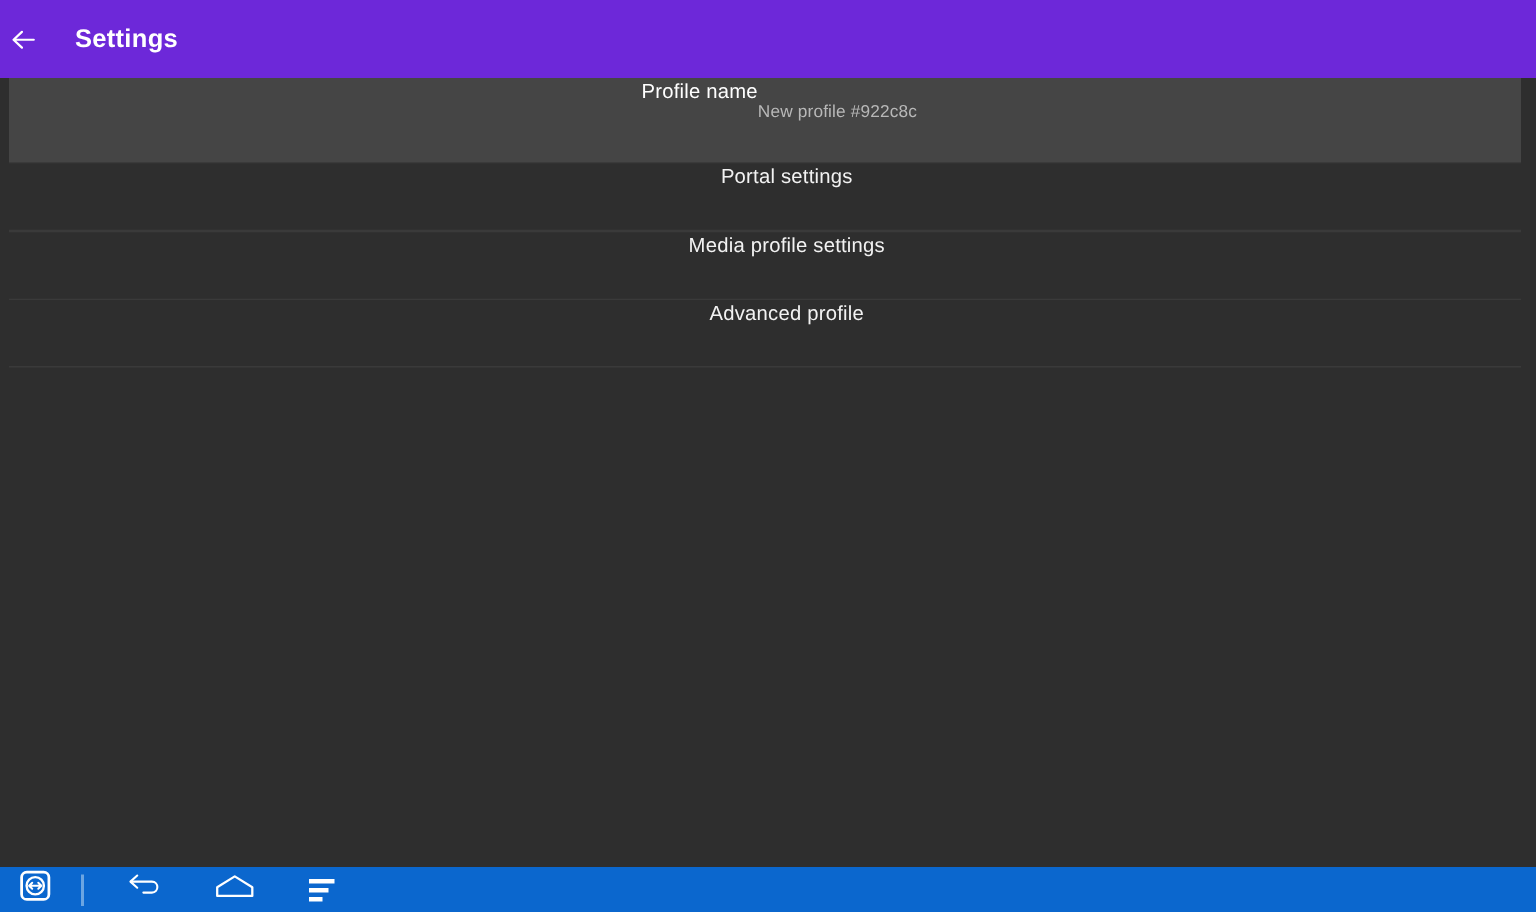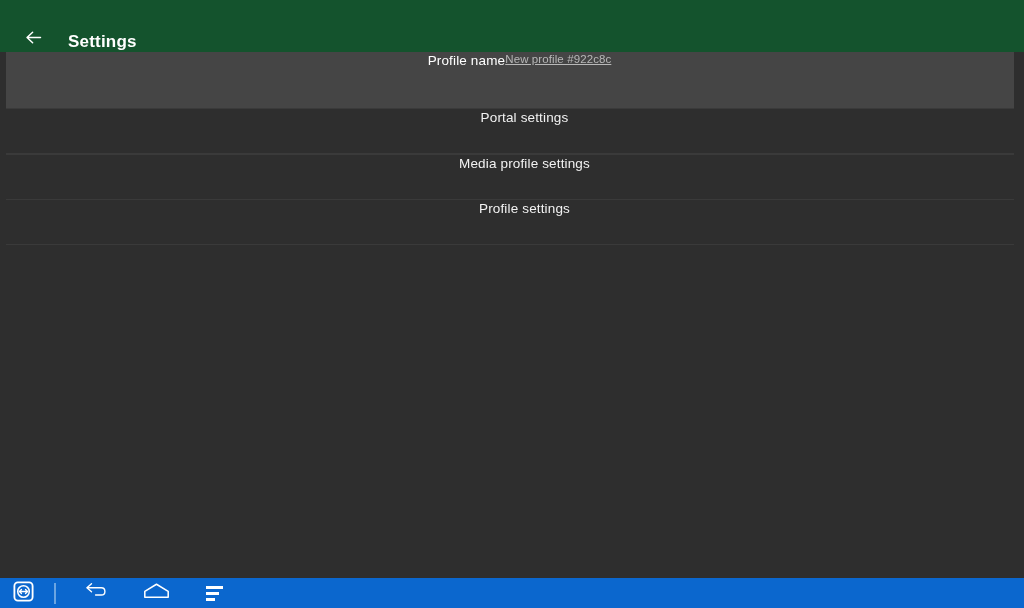--- a/index.html
+++ b/index.html
@@ -22,24 +22,23 @@
     background: #2e2e2e;
     display: flex;
     flex-direction: column;
   }
 
   
   .appbar {
     position: relative;
     height: 52px;
     min-height: 52px;
-    background: #14532d;
-    display: flex;
-    align-items: flex-end;
-    padding-left: 18px;
+    background: #6d28d9;
+    display: flex;
+    align-items: center;
     box-sizing: border-box;
   }
   .back-btn {
     width: 30px;
     height: 30px;
     display: flex;
     align-items: center;
     justify-content: center;
     cursor: pointer;
   }
@@ -96,23 +95,22 @@
     letter-spacing: 0.15px;
   }
   .row.selected .row-title {
     color: #ffffff;
     font-size: 13.5px;
   }
   .row-sub {
     color: #b8b8b8;
     font-size: 11.5px;
     line-height: 15px;
-    margin-top: 0;
+    margin-top: 16px;
     letter-spacing: 0.1px;
-    text-decoration: underline;
   }
 
   .divider {
     height: 1px;
     background: #3a3a3a;
     margin-left: 6px;
     margin-right: 10px;
   }
 
   
@@ -200,21 +198,21 @@
       <div class="divider"></div>
 
       <div class="divider"></div>
 
       <div class="row row-single">
         <div class="row-title">Media profile settings</div>
       </div>
       <div class="divider"></div>
 
       <div class="row row-single">
-        <div class="row-title">Profile settings</div>
+        <div class="row-title">Advanced profile</div>
       </div>
       <div class="divider"></div>
 
     </div>
   </div>
 
   <div class="navbar">
 
     <div class="nav-tv">
       <span>

